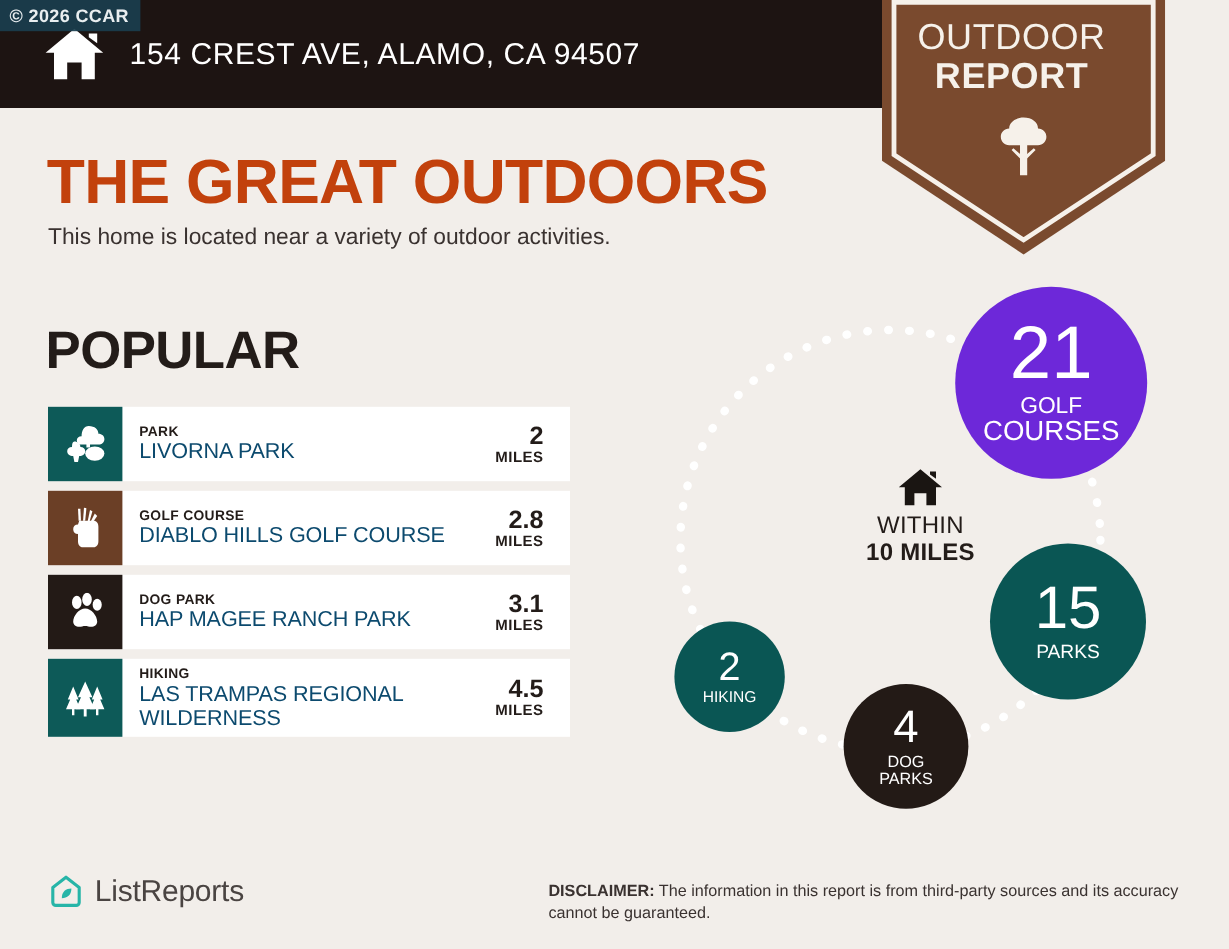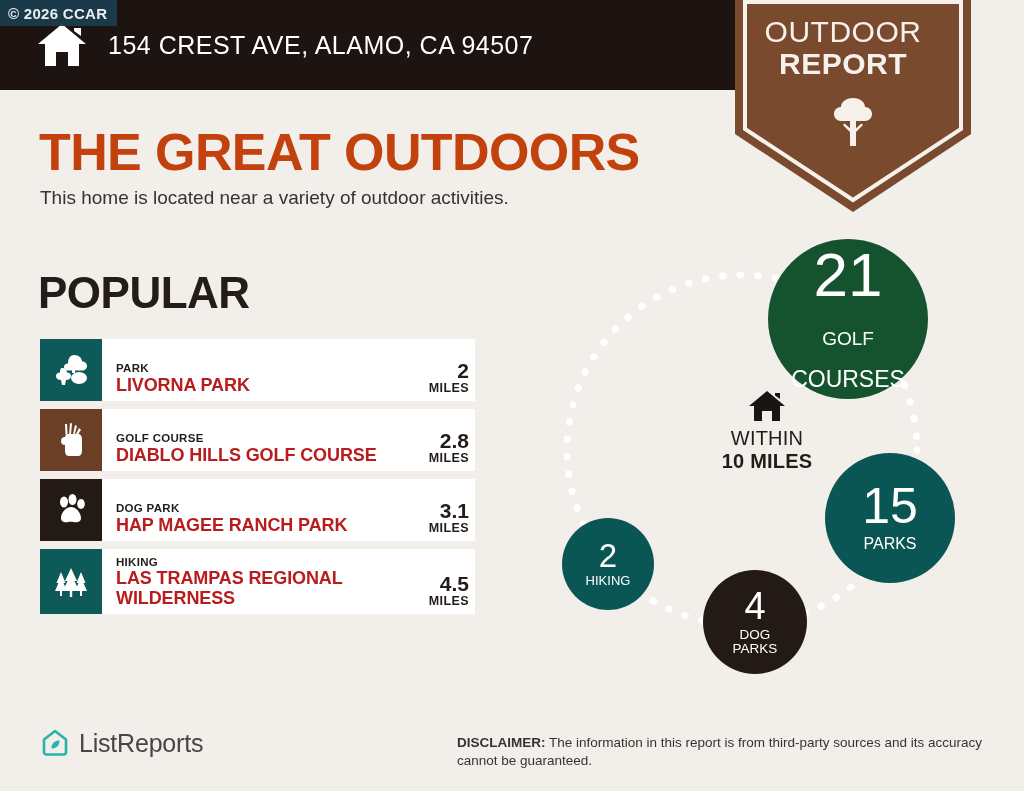--- a/index.html
+++ b/index.html
@@ -57,30 +57,30 @@
   
   .list { position: absolute; left: 40px; top: 339px; width: 435px; }
   .row {
     position: relative; display: flex; align-items: stretch;
     background: #ffffff; margin-bottom: 8px; min-height: 62px;
   }
   .row-icon {
     width: 62px; min-width: 62px; display: flex; align-items: center; justify-content: center;
   }
   .row-body {
-    flex: 1; display: flex; align-items: flex-end; justify-content: space-between;
-    padding: 6px 6px 6px 14px;
+    flex: 1; display: flex; align-items: center; justify-content: space-between;
+    padding: 6px 22px 6px 14px;
   }
   .row-texts { display: flex; flex-direction: column; justify-content: center; }
   .cat {
     font-size: 11.5px; font-weight: 700; color: #231c19; letter-spacing: 0.3px;
     line-height: 1.25;
   }
   .name {
-    font-size: 18px; font-weight: 700; color: #b91c1c; letter-spacing: -0.1px;
+    font-size: 18px; font-weight: 400; color: #0c4a6e; letter-spacing: -0.1px;
     line-height: 1.08;
   }
   .dist { text-align: right; min-width: 56px; padding-left: 6px; }
   .dist-v { font-size: 21px; font-weight: 700; color: #231c19; line-height: 1.0; }
   .dist-u { font-size: 12.5px; font-weight: 700; color: #231c19; letter-spacing: 0.4px; }
 
   
   .bubbles { position: absolute; left: 520px; top: 215px; width: 504px; height: 470px; }
   .dotted-ring { position: absolute; left: 0; top: 0; }
   .bub {
@@ -228,21 +228,21 @@
       </div>
     </div>
 
   </div>
 
   <div class="bubbles">
     <svg class="dotted-ring" width="504" height="470">
       <circle cx="222" cy="235" r="175" fill="none" stroke="#ffffff" stroke-width="7" stroke-linecap="round" stroke-dasharray="0.5 17"></circle>
     </svg>
 
-    <div class="bub" style="left:248px; top:24px; width:160px; height:160px; background:#14532d;gap:20px;">
+    <div class="bub" style="left:276px; top:24px; width:160px; height:160px; background:#6d28d9;">
       <div class="bub-n" style="font-size:62px">21</div>
       <div class="bub-l" style="font-size:19px; margin-top:4px">GOLF</div>
       <div class="bub-l" style="font-size:23px">COURSES</div>
     </div>
 
     <div class="bub" style="left:305px; top:238px; width:130px; height:130px; background:#0a5654;">
       <div class="bub-n" style="font-size:50px">15</div>
       <div class="bub-l" style="font-size:16px; margin-top:5px">PARKS</div>
     </div>
 

